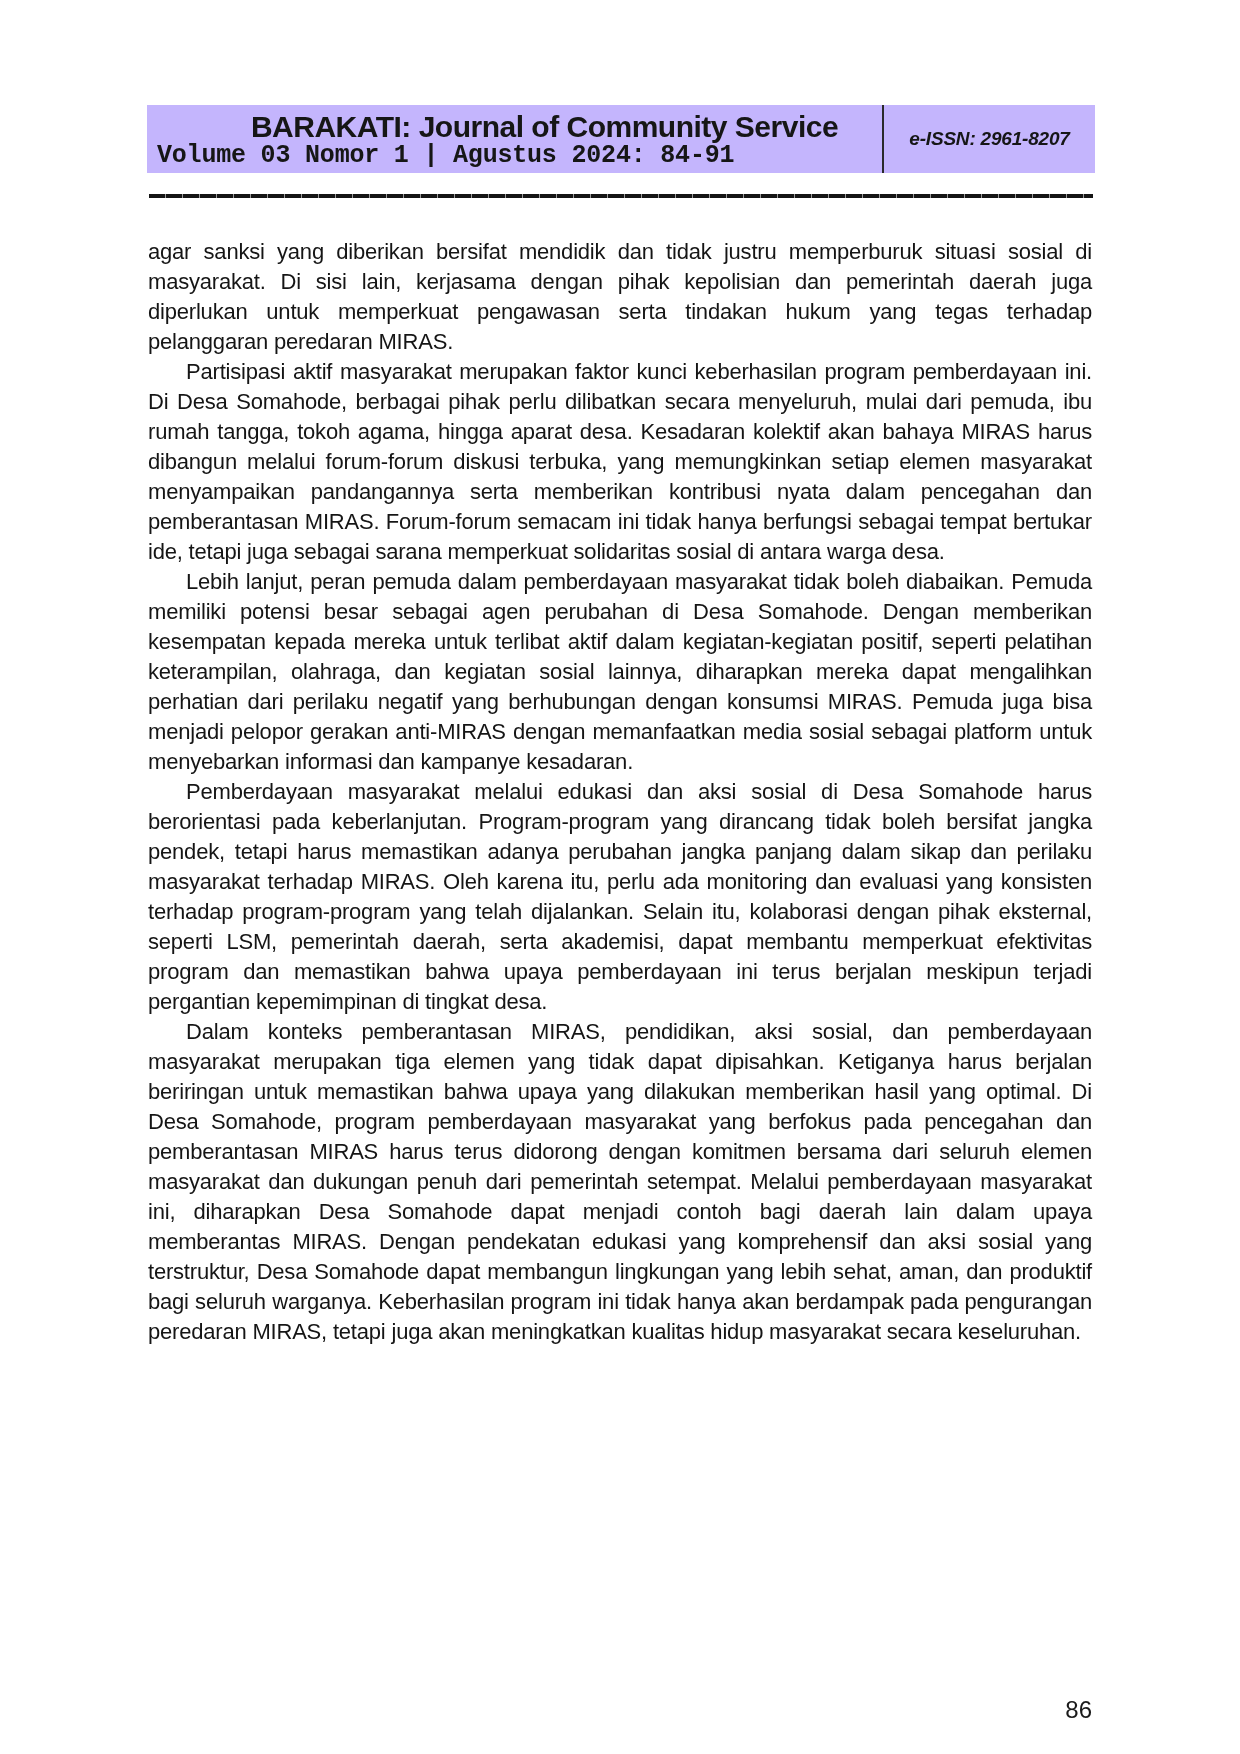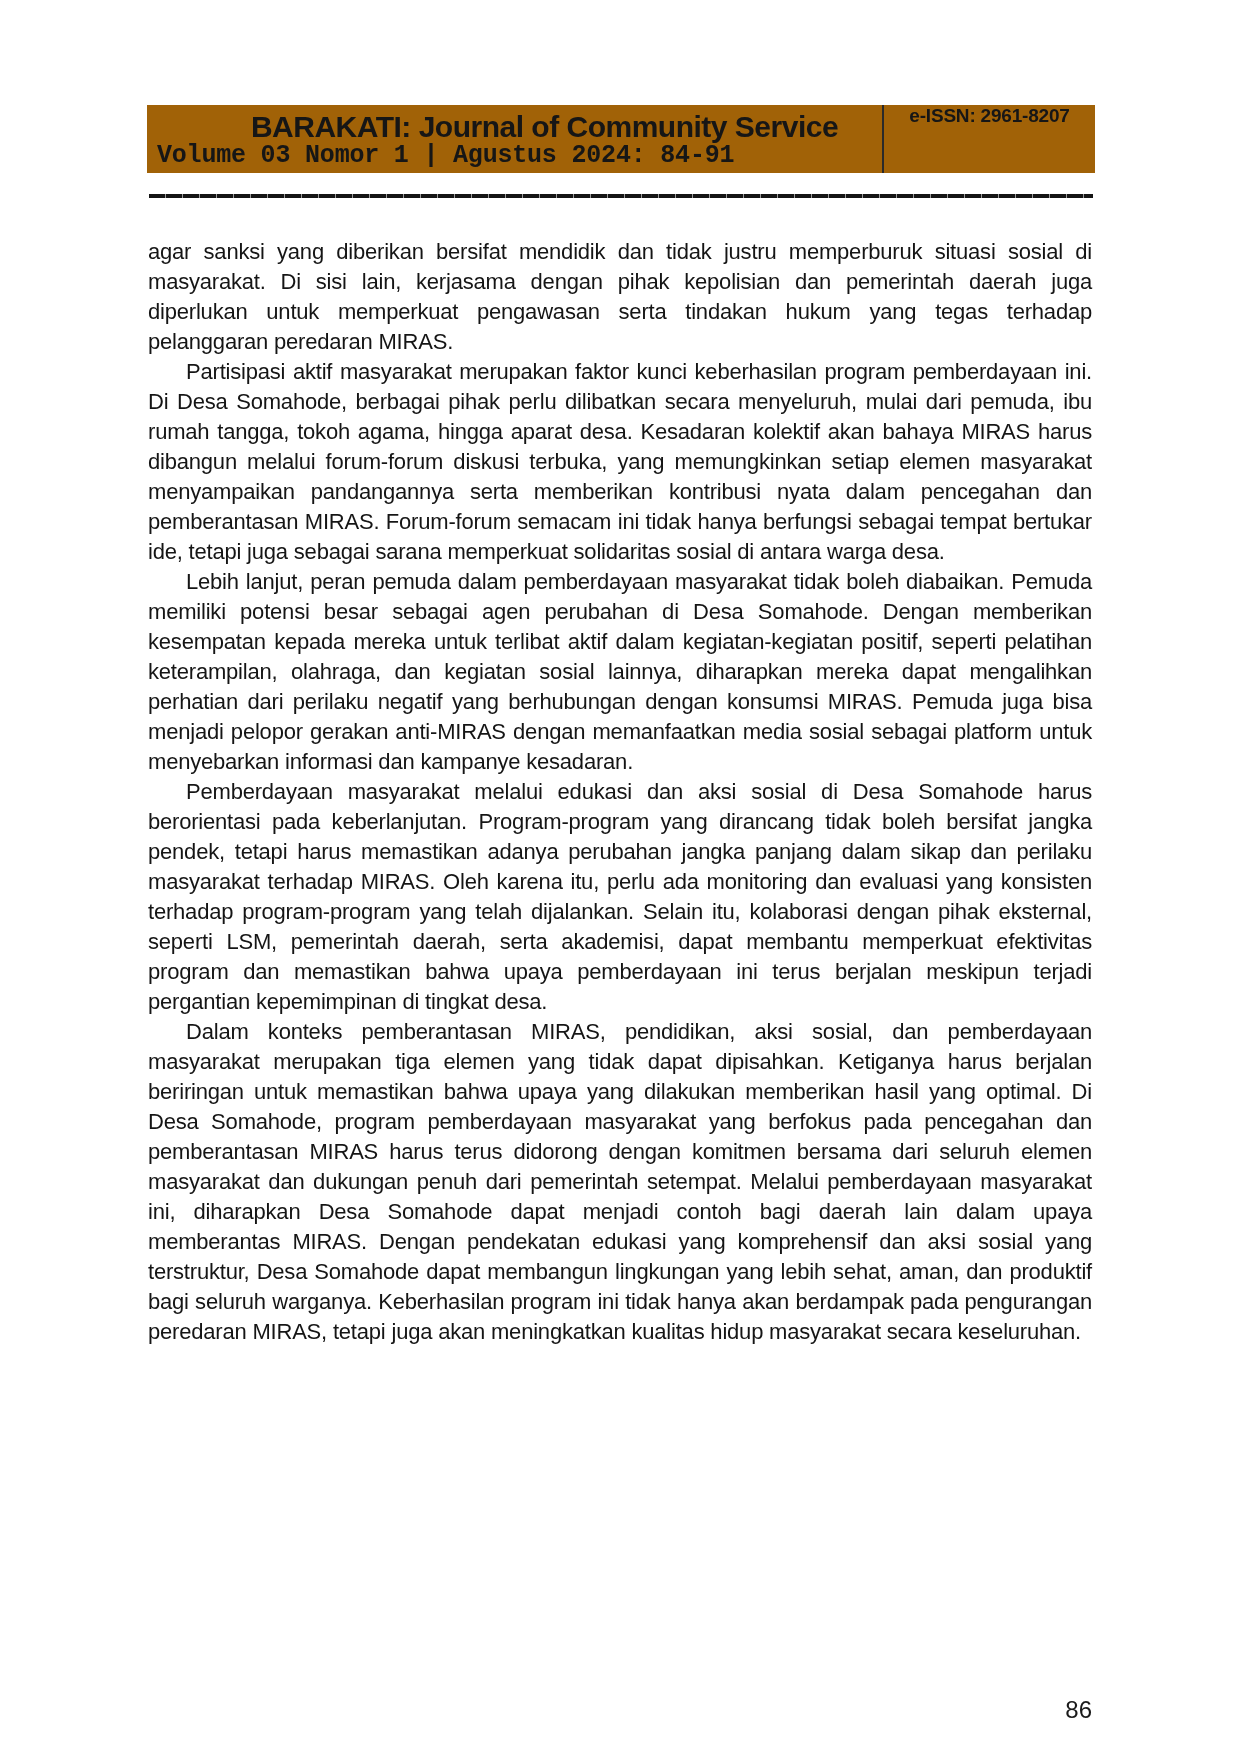--- a/index.html
+++ b/index.html
@@ -16,21 +16,21 @@
     color: #161616;
     overflow: hidden;
   }
   
   .journal-header {
     position: absolute;
     left: 147px;
     top: 105px;
     width: 948px;
     height: 68px;
-    background: #a16207;
+    background: #c4b5fd;
     display: flex;
     flex-direction: row;
     align-items: stretch;
   }
   .header-left {
     width: 737px;
     border-right: 2px solid #2a2a2a;
     display: flex;
     flex-direction: column;
     justify-content: center;
@@ -51,22 +51,23 @@
     font-weight: bold;
     line-height: 24px;
     padding-left: 10px;
     letter-spacing: -0.2px;
     white-space: nowrap;
     font-family: Liberation Mono, monospace;
   }
   .header-right {
     flex: 1;
     display: flex;
-    align-items: flex-start;
+    align-items: center;
     justify-content: center;
+    font-style: italic;
   }
   .eissn {
     font-size: 19px;
     font-weight: bold;
     letter-spacing: -0.2px;
     white-space: nowrap;
   }
   
   .header-rule {
     position: absolute;

